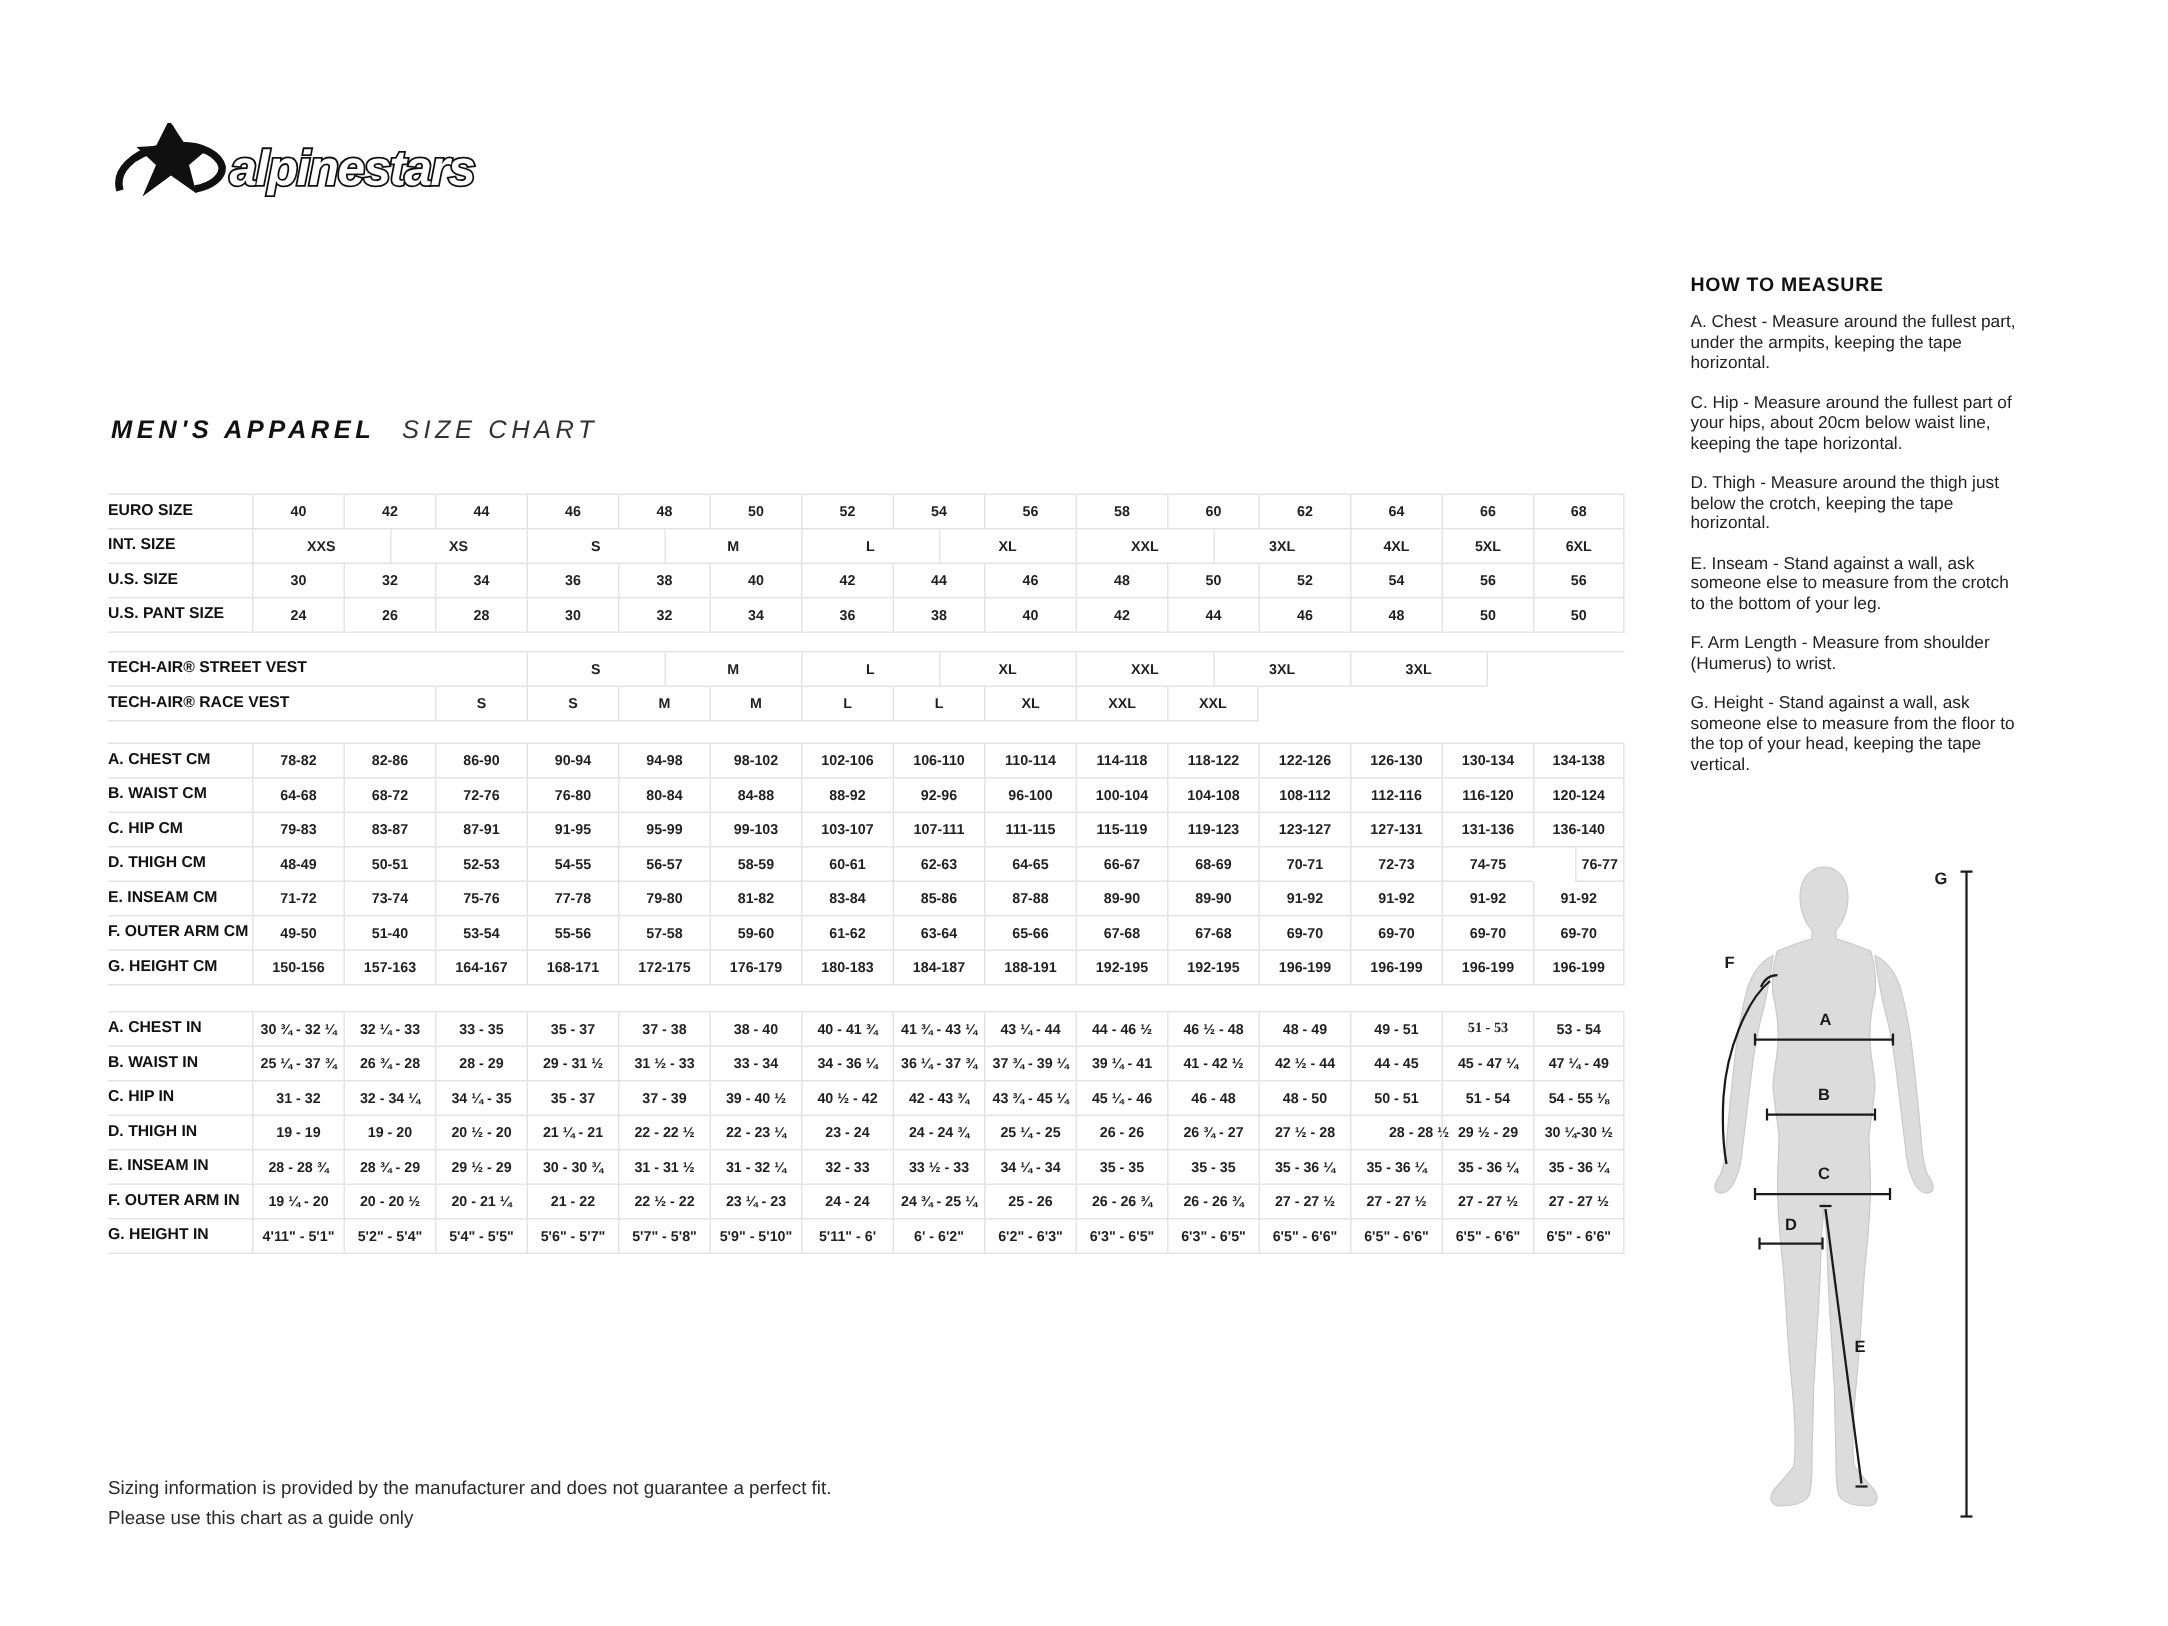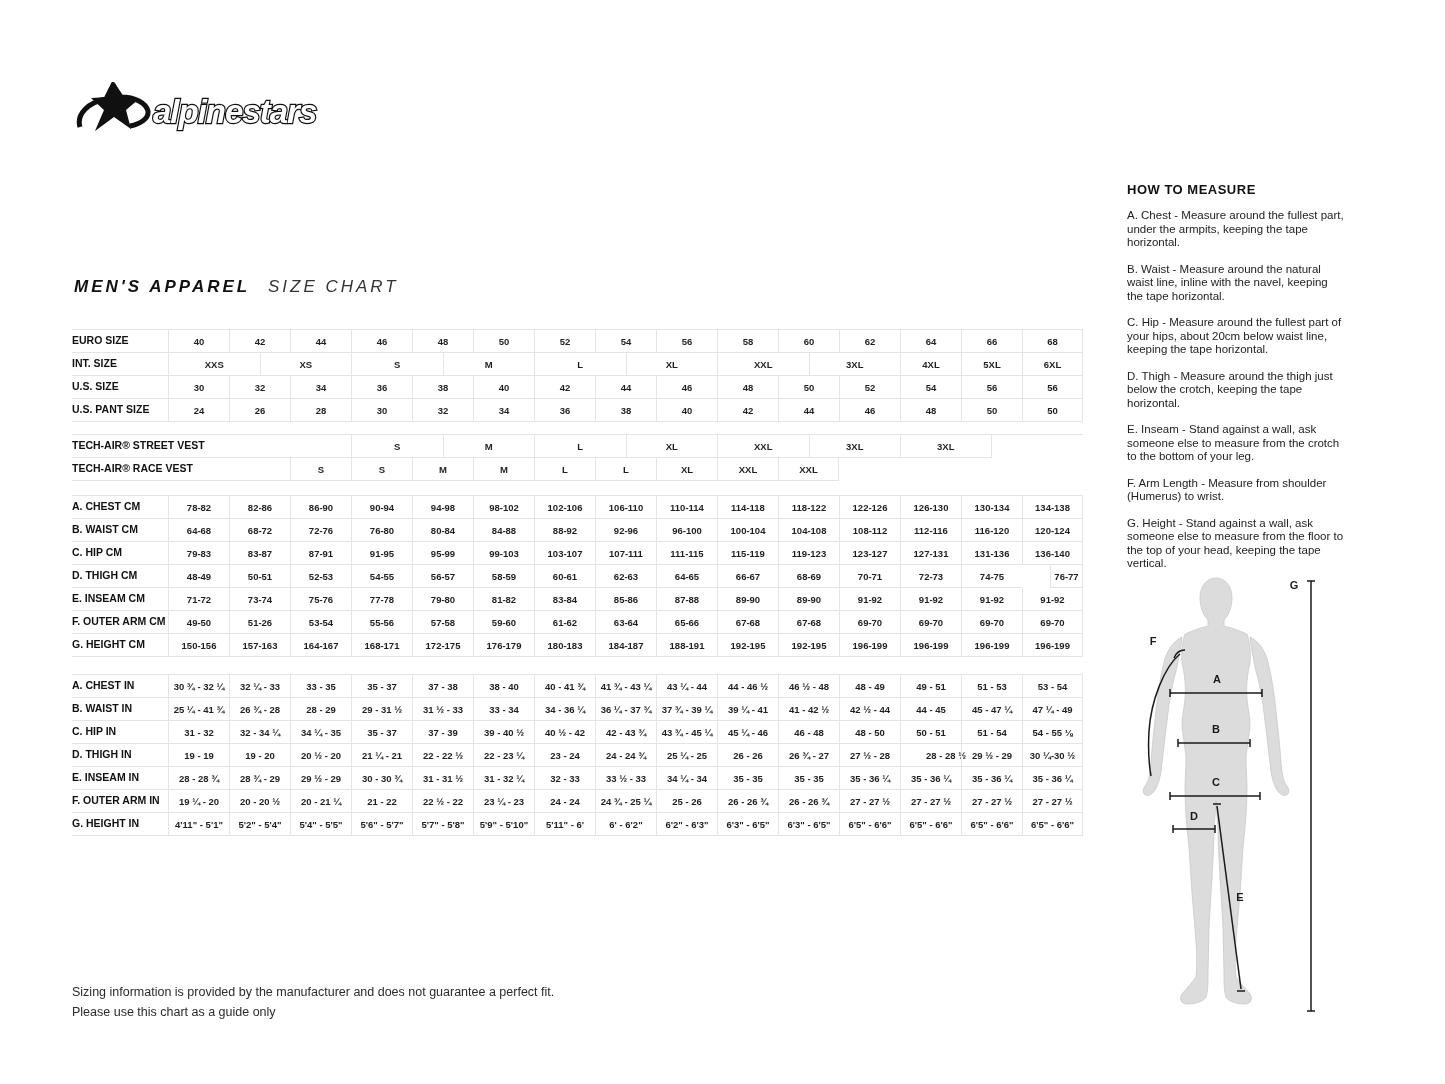--- a/index.html
+++ b/index.html
@@ -249,21 +249,21 @@
           <div class="tcell" style="grid-column: span 2;">89-90</div>
           <div class="tcell" style="grid-column: span 2;">89-90</div>
           <div class="tcell" style="grid-column: span 2;">91-92</div>
           <div class="tcell" style="grid-column: span 2;">91-92</div>
           <div class="tcell" style="grid-column: span 2;">91-92</div>
           <div class="tcell lastc" style="grid-column: span 2;">91-92</div>
         </div>
         <div class="trow">
           <div class="tlabel">F. OUTER ARM CM</div>
           <div class="tcell" style="grid-column: span 2;">49-50</div>
-          <div class="tcell" style="grid-column: span 2;">51-26</div>
+          <div class="tcell" style="grid-column: span 2;">51-40</div>
           <div class="tcell" style="grid-column: span 2;">53-54</div>
           <div class="tcell" style="grid-column: span 2;">55-56</div>
           <div class="tcell" style="grid-column: span 2;">57-58</div>
           <div class="tcell" style="grid-column: span 2;">59-60</div>
           <div class="tcell" style="grid-column: span 2;">61-62</div>
           <div class="tcell" style="grid-column: span 2;">63-64</div>
           <div class="tcell" style="grid-column: span 2;">65-66</div>
           <div class="tcell" style="grid-column: span 2;">67-68</div>
           <div class="tcell" style="grid-column: span 2;">67-68</div>
           <div class="tcell" style="grid-column: span 2;">69-70</div>
@@ -299,26 +299,26 @@
           <div class="tcell" style="grid-column: span 2;">35 - 37</div>
           <div class="tcell" style="grid-column: span 2;">37 - 38</div>
           <div class="tcell" style="grid-column: span 2;">38 - 40</div>
           <div class="tcell" style="grid-column: span 2;">40 - 41 ¾</div>
           <div class="tcell" style="grid-column: span 2;">41 ¾ - 43 ¼</div>
           <div class="tcell" style="grid-column: span 2;">43 ¼ - 44</div>
           <div class="tcell" style="grid-column: span 2;">44 - 46 ½</div>
           <div class="tcell" style="grid-column: span 2;">46 ½ - 48</div>
           <div class="tcell" style="grid-column: span 2; text-align: right;">48 - 49</div>
           <div class="tcell" style="grid-column: span 2;">49 - 51</div>
-          <div class="tcell" style="grid-column: span 2;">51 - 53</div>
+          <div class="tcell" style="grid-column: span 2; font-family: Liberation Serif, serif;">51 - 53</div>
           <div class="tcell lastc" style="grid-column: span 2;">53 - 54</div>
         </div>
         <div class="trow">
           <div class="tlabel">B. WAIST IN</div>
-          <div class="tcell" style="grid-column: span 2;">25 ¼ - 41 ¾</div>
+          <div class="tcell" style="grid-column: span 2;">25 ¼ - 37 ¾</div>
           <div class="tcell" style="grid-column: span 2;">26 ¾ - 28</div>
           <div class="tcell" style="grid-column: span 2;">28 - 29</div>
           <div class="tcell" style="grid-column: span 2;">29 - 31 ½</div>
           <div class="tcell" style="grid-column: span 2;">31 ½ - 33</div>
           <div class="tcell" style="grid-column: span 2;">33 - 34</div>
           <div class="tcell" style="grid-column: span 2;">34 - 36 ¼</div>
           <div class="tcell" style="grid-column: span 2;">36 ¼ - 37 ¾</div>
           <div class="tcell" style="grid-column: span 2;">37 ¾ - 39 ¼</div>
           <div class="tcell" style="grid-column: span 2;">39 ¼ - 41</div>
           <div class="tcell" style="grid-column: span 2;">41 - 42 ½</div>
@@ -416,21 +416,20 @@
           <div class="tcell" style="grid-column: span 2;">6'5" - 6'6"</div>
           <div class="tcell" style="grid-column: span 2;">6'5" - 6'6"</div>
           <div class="tcell lastc" style="grid-column: span 2;">6'5" - 6'6"</div>
         </div>
       </div>
     </div>
 
   <div id="measure">
     <h3>HOW TO MEASURE</h3>
     <p>A. Chest - Measure around the fullest part, under the armpits, keeping the tape horizontal.</p>
-    <p>B. Waist - Measure around the natural waist line, inline with the navel, keeping the tape horizontal.</p>
     <p>C. Hip - Measure around the fullest part of your hips, about 20cm below waist line, keeping the tape horizontal.</p>
     <p>D. Thigh - Measure around the thigh just below the crotch, keeping the tape horizontal.</p>
     <p>E. Inseam - Stand against a wall, ask someone else to measure from the crotch to the bottom of your leg.</p>
     <p>F. Arm Length - Measure from shoulder (Humerus) to wrist.</p>
     <p>G. Height - Stand against a wall, ask someone else to measure from the floor to the top of your head, keeping the tape vertical.</p>
   </div>
 
   <div id="diagram">
     <svg width="200" height="450" viewBox="0 0 200 450">
       <g transform="translate(10,0)" fill="#dcdcdc" stroke="#c9c9c9" stroke-width="0.8">

